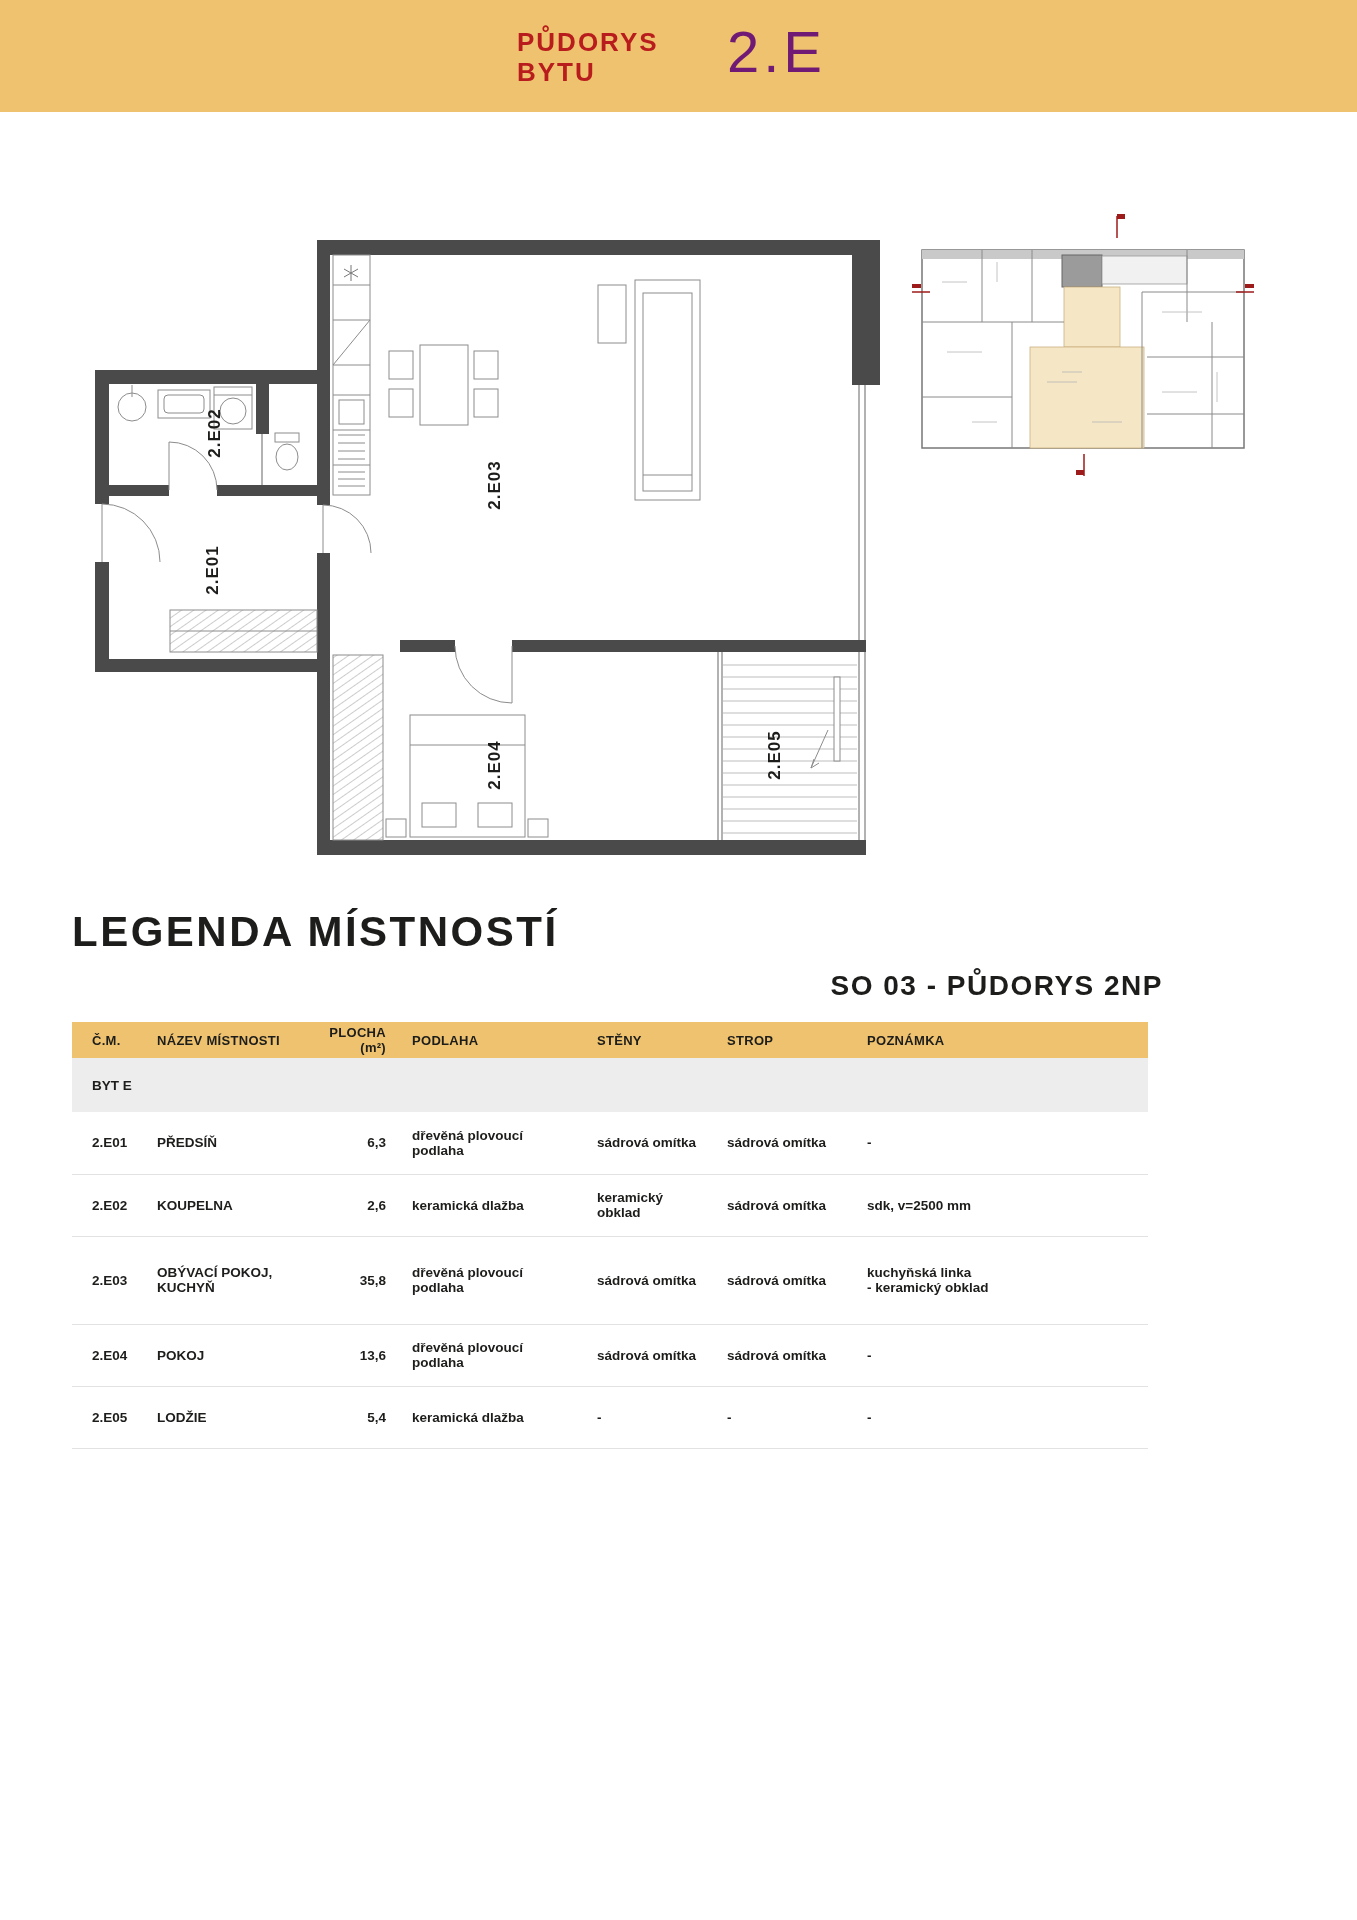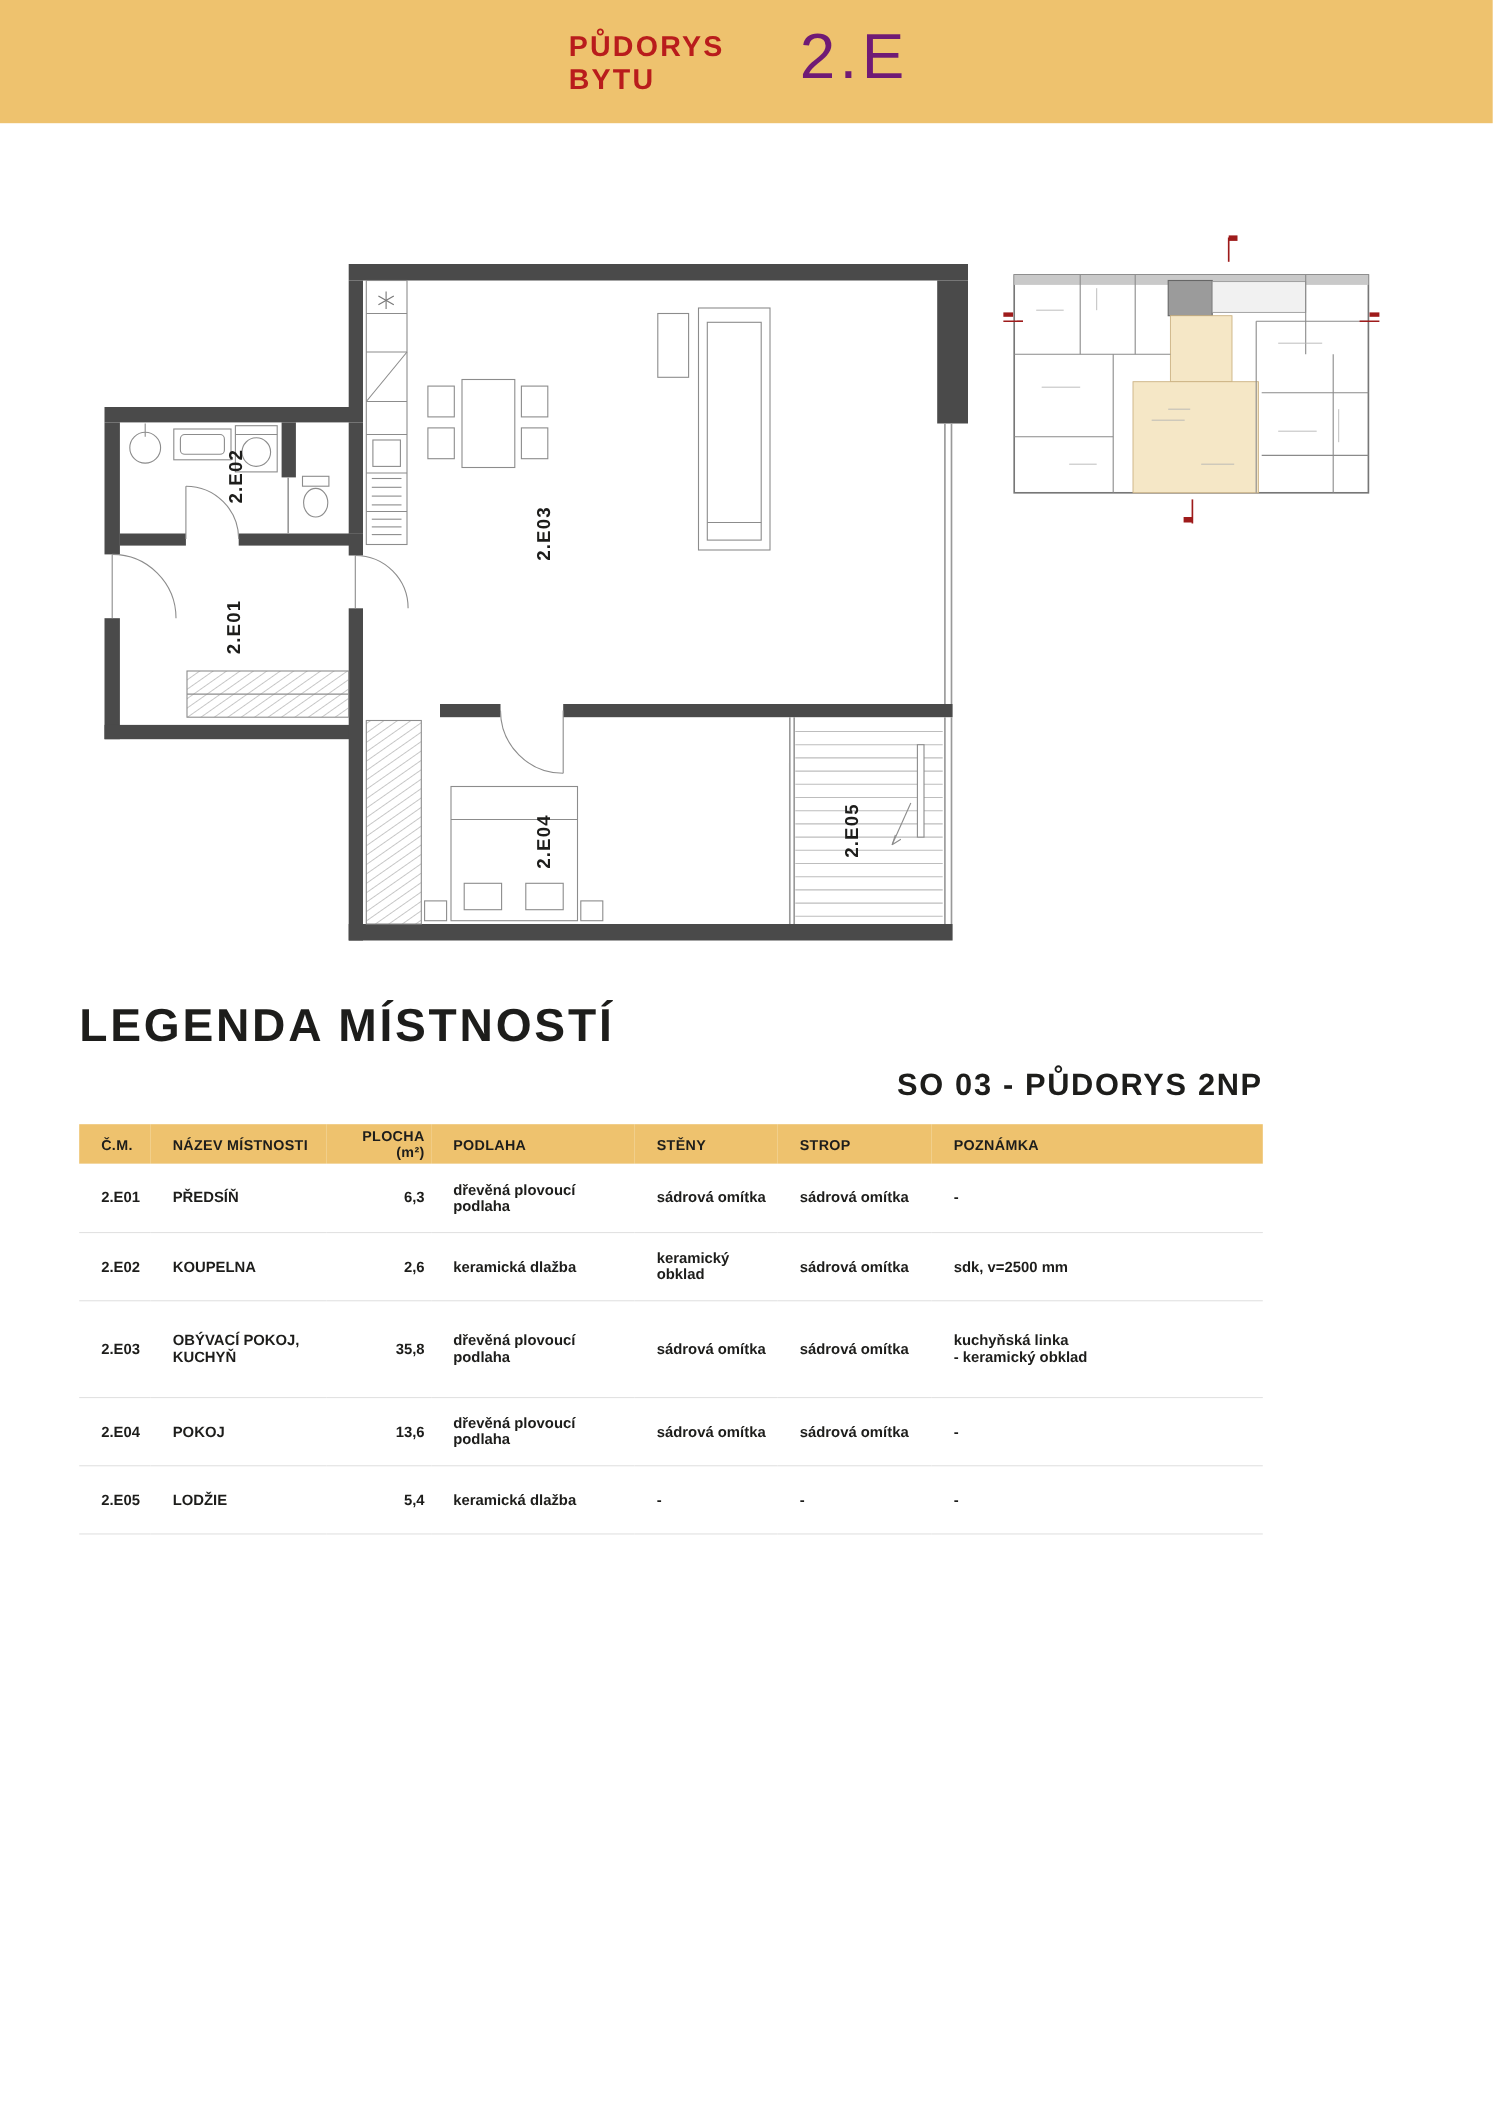--- a/index.html
+++ b/index.html
@@ -4,21 +4,21 @@
 <style>
   html,body{margin:0;padding:0;background:#fff;}
   body{width:1357px;height:1920px;position:relative;font-family:"Liberation Sans",sans-serif;color:#1d1d1b;overflow:hidden;}
   .abs{position:absolute;}
   
   #banner{left:0;top:0;width:1357px;height:112px;background:#eec26e;}
   #banner .ttl{left:517px;top:27px;font-size:26px;font-weight:bold;letter-spacing:2px;line-height:30px;white-space:pre-line;color:#b91c1c;}
   #banner .unit{left:727px;top:18px;font-size:58px;font-weight:normal;letter-spacing:4px;color:#701a75;}
   
   #legend-title{left:72px;top:908px;font-size:42px;font-weight:bold;letter-spacing:2.5px;}
-  #legend-subtitle{right:209px;top:970px;font-size:28px;font-weight:bold;letter-spacing:1.5px;}
+  #legend-subtitle{right:194px;top:970px;font-size:28px;font-weight:bold;letter-spacing:1.5px;}
   
   #legend-table{position:absolute;left:72px;top:1022px;width:1076px;border-collapse:collapse;table-layout:fixed;font-size:13.5px;font-weight:bold;color:#1d1d1b;}
   #legend-table th,#legend-table td{padding:2px 6px 2px 20px;vertical-align:middle;text-align:left;white-space:pre-line;}
   #legend-table .c-area{text-align:right;padding-left:0;}
   #legend-table thead tr{background:#eec26e;height:36px;}
   #legend-table thead th{font-size:13px;letter-spacing:.3px;}
   tr.sec{background:#ededed;height:54px;}
   tr.sum{background:#ededed;height:58px;}
   tr.r{background:#fff;}
   tr.r.h62{height:62px;}
@@ -227,20 +227,23 @@
       <th>NÁZEV MÍSTNOSTI</th>
       <th class="c-area">PLOCHA
 (m²)</th>
       <th>PODLAHA</th>
       <th>STĚNY</th>
       <th>STROP</th>
       <th>POZNÁMKA</th>
     </tr>
   </thead>
   <tbody>
+    <tr class="sec">
+      <td colspan="7">BYT E</td>
+    </tr>
     <tr class="r h62">
       <td>2.E01</td>
       <td>PŘEDSÍŇ</td>
       <td class="c-area">6,3</td>
       <td>dřevěná plovoucí podlaha</td>
       <td>sádrová omítka</td>
       <td>sádrová omítka</td>
       <td>-</td>
     </tr>
     <tr class="r h62">

